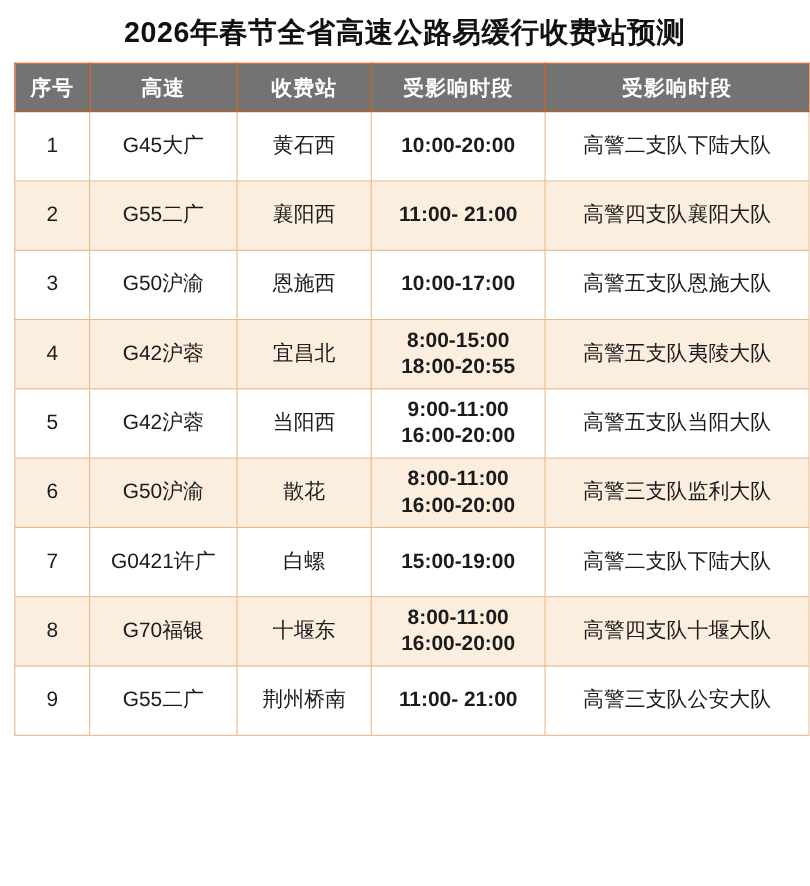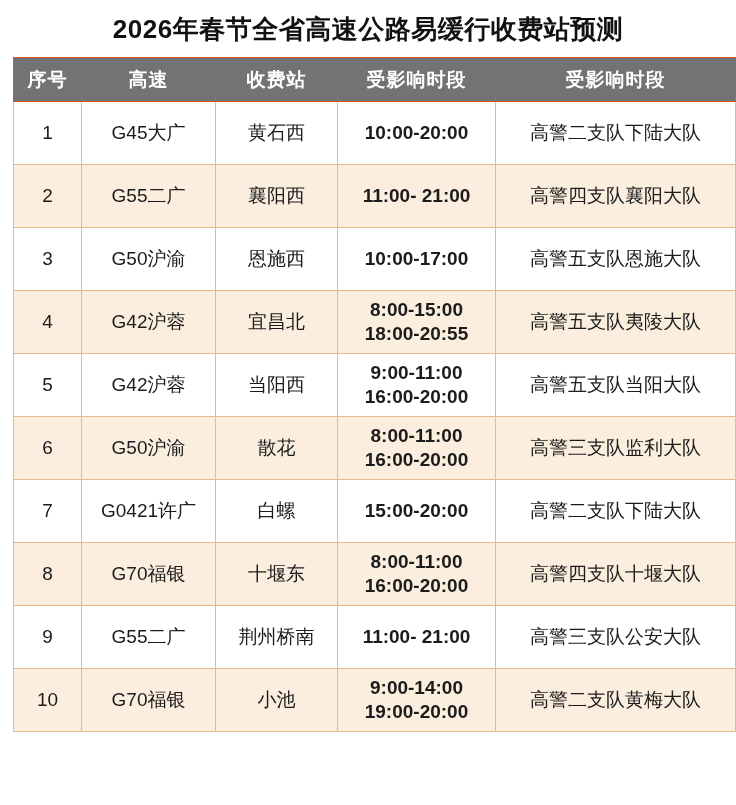--- a/index.html
+++ b/index.html
@@ -180,21 +180,21 @@
             </div>
           </td>
           <td>高警三支队监利大队</td>
         </tr>
         <tr class="row-odd">
           <td class="col-idx">7</td>
           <td>G0421许广</td>
           <td>白螺</td>
           <td>
             <div class="cell-multiline">
-              <span>15:00-20:00</span>
+              <span>15:00-19:00</span>
             </div>
           </td>
           <td>高警二支队下陆大队</td>
         </tr>
         <tr class="row-even">
           <td class="col-idx">8</td>
           <td>G70福银</td>
           <td>十堰东</td>
           <td>
             <div class="cell-multiline">
@@ -208,28 +208,16 @@
           <td class="col-idx">9</td>
           <td>G55二广</td>
           <td>荆州桥南</td>
           <td>
             <div class="cell-multiline">
               <span>11:00- 21:00</span>
             </div>
           </td>
           <td>高警三支队公安大队</td>
         </tr>
-        <tr class="row-even">
-          <td class="col-idx">10</td>
-          <td>G70福银</td>
-          <td>小池</td>
-          <td>
-            <div class="cell-multiline">
-              <span>9:00-14:00</span>
-              <span>19:00-20:00</span>
-            </div>
-          </td>
-          <td>高警二支队黄梅大队</td>
-        </tr>
       </tbody>
   </table>
 
 </div>
 
 </body></html>

